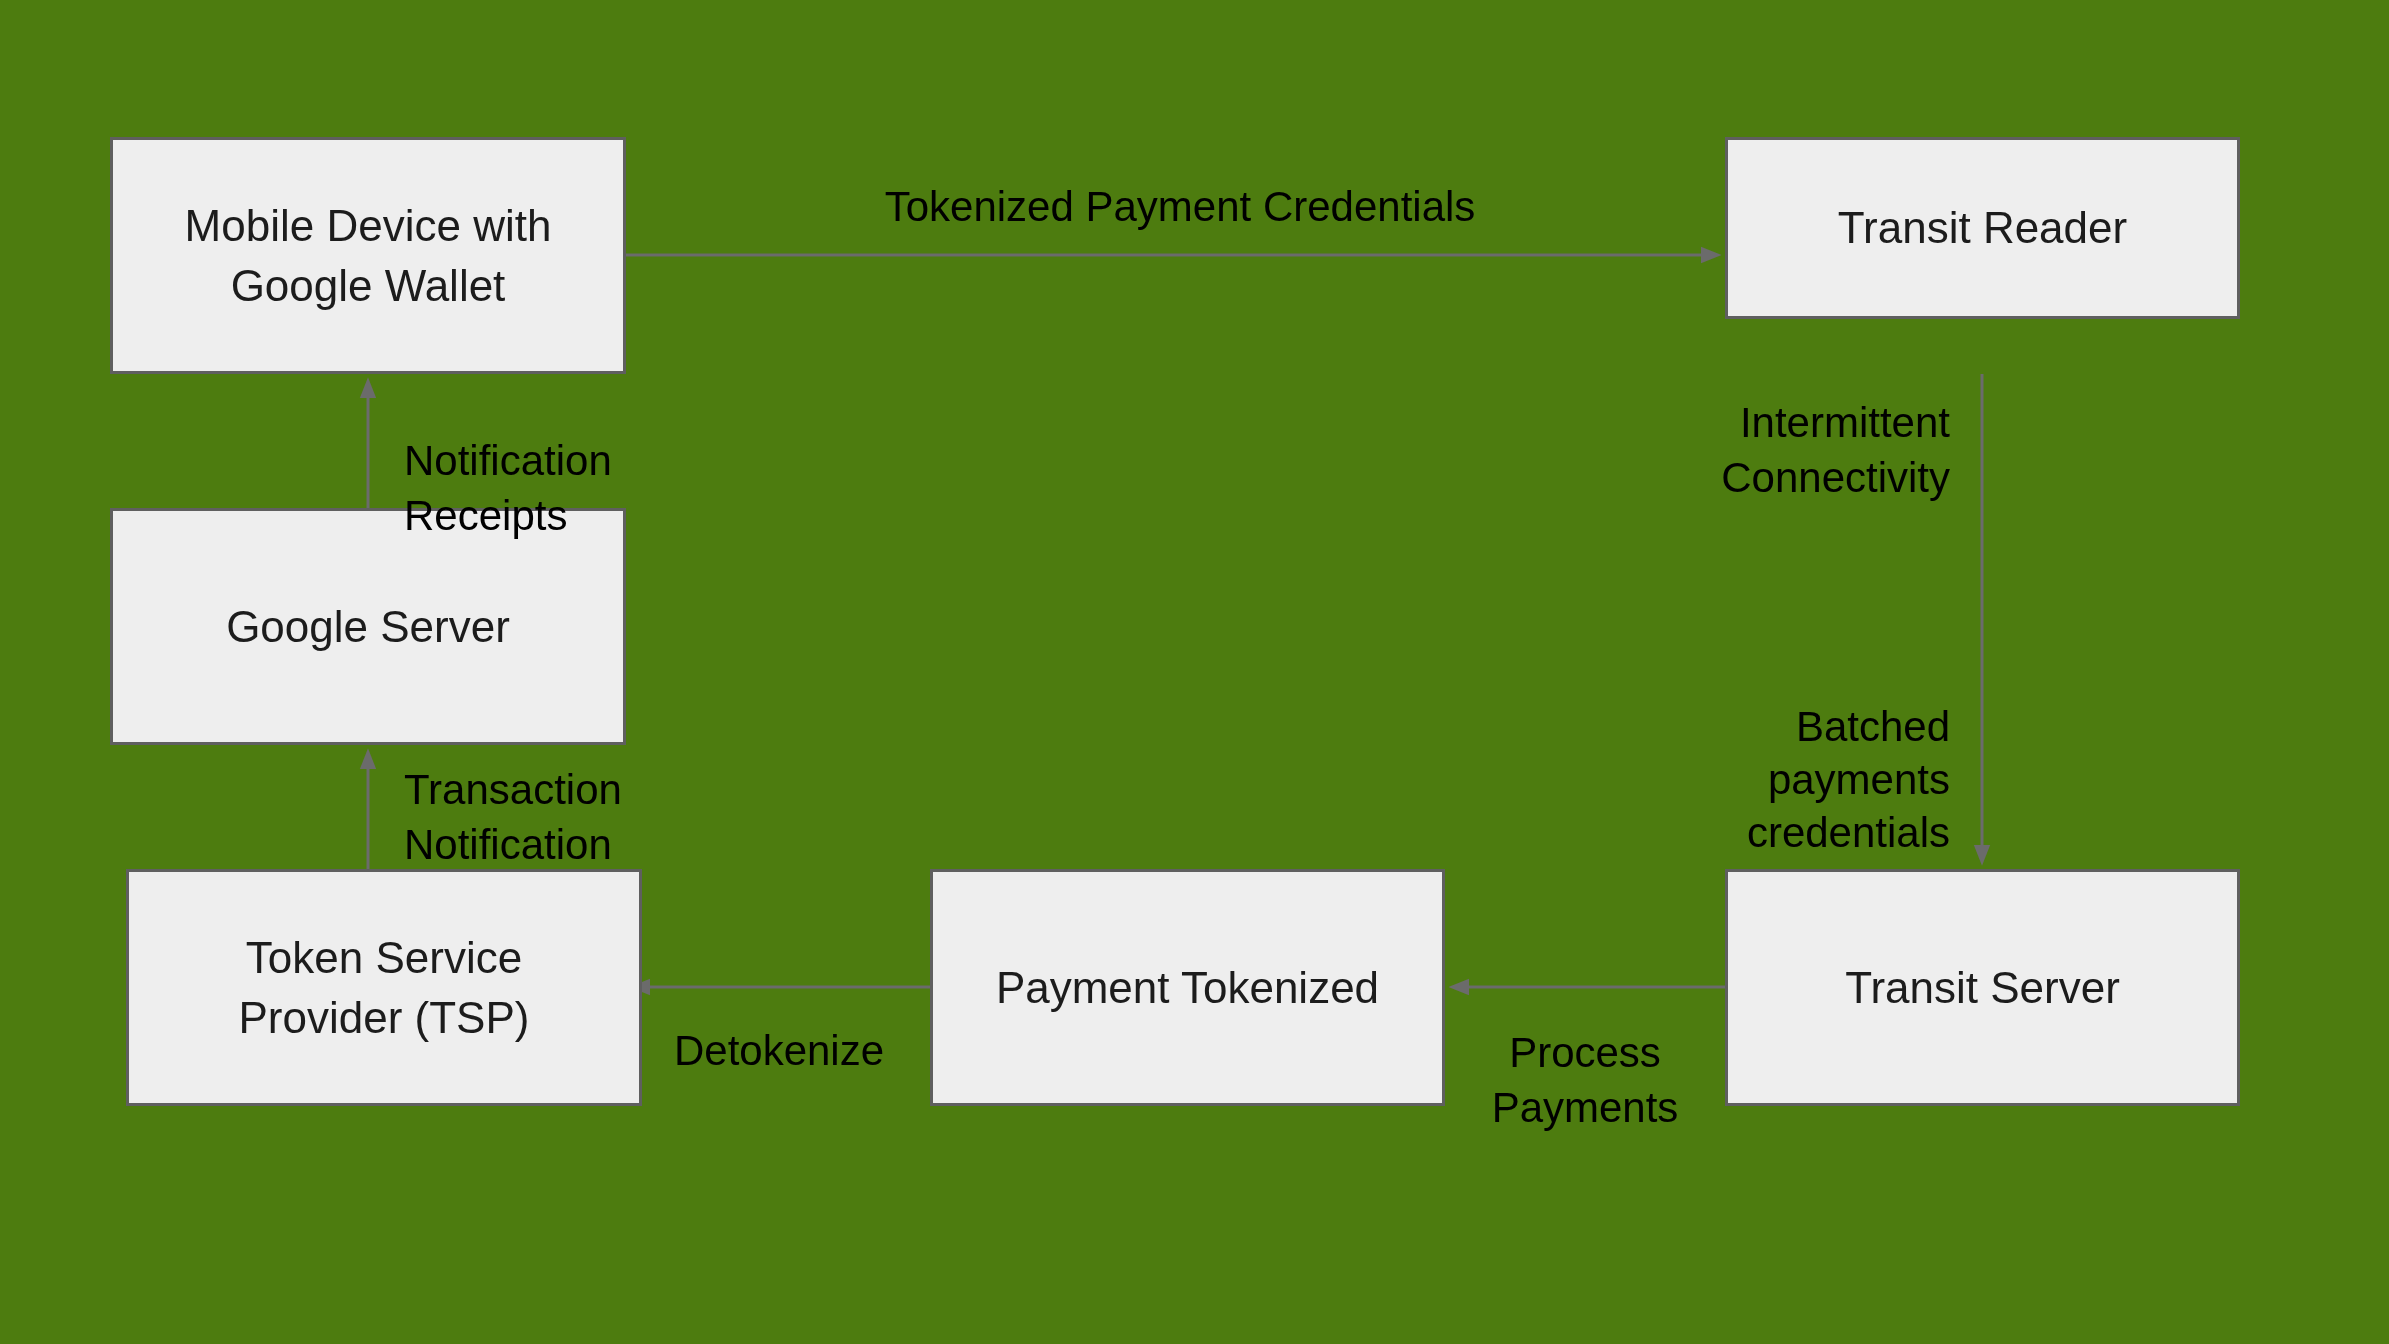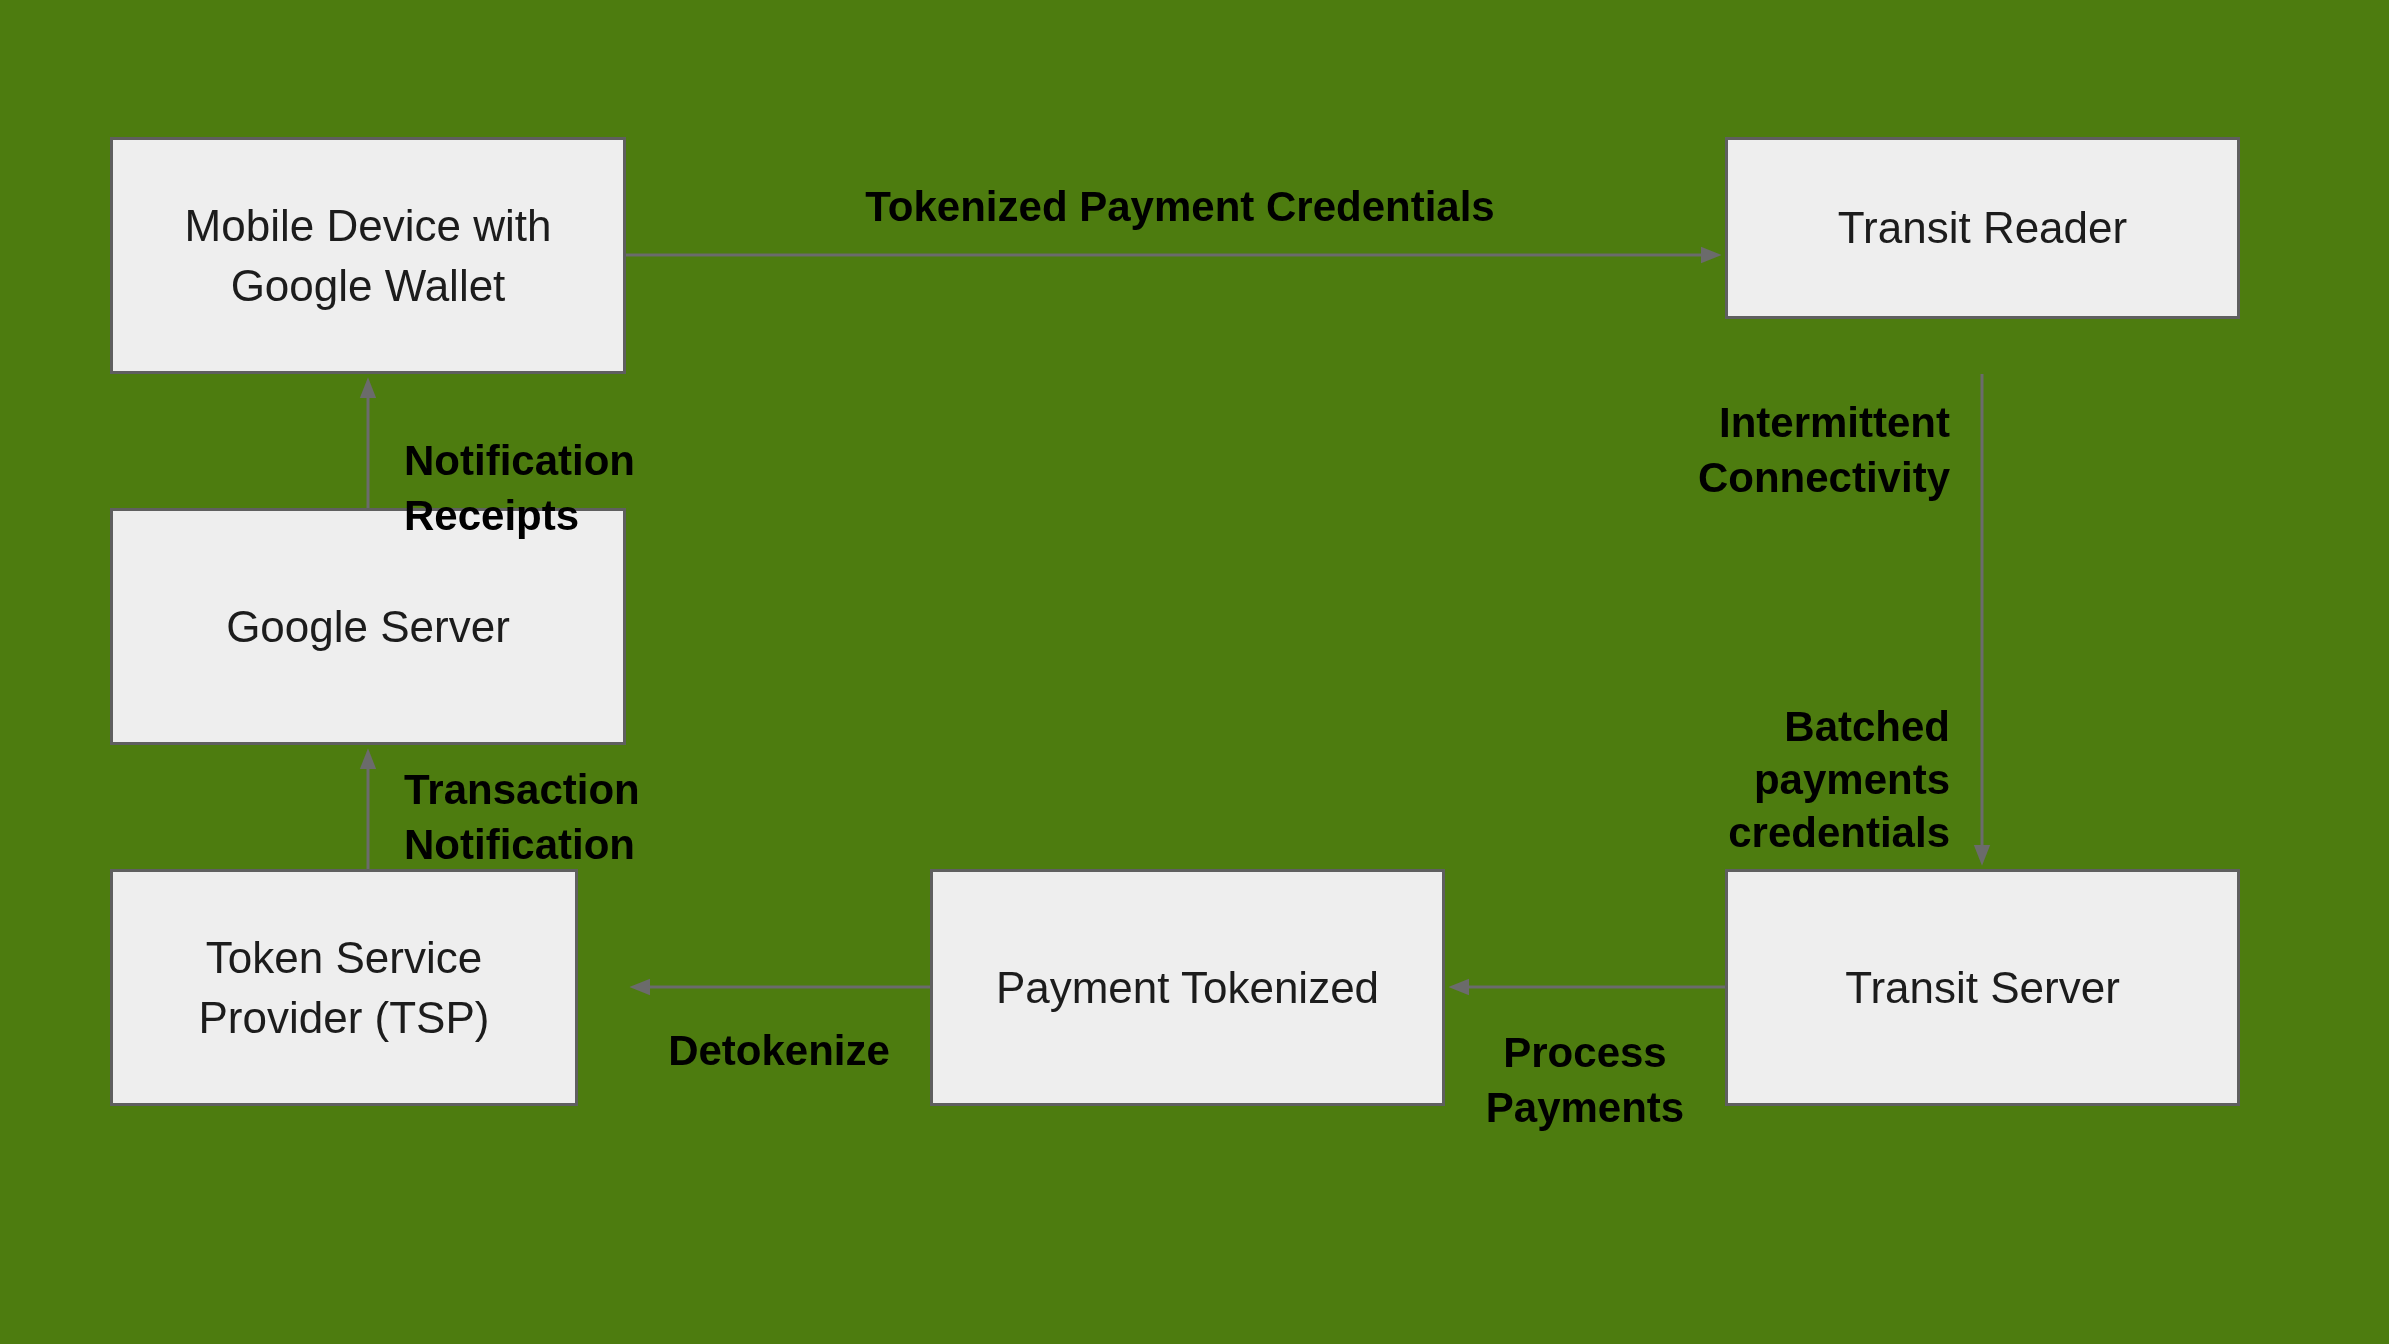--- a/index.html
+++ b/index.html
@@ -35,27 +35,27 @@
     display: block;
     max-width: 430px;
     font-size: 44px;
     line-height: 60px;
     color: #1c1c1c;
     font-weight: 400;
   }
   .node-mobile   { left: 110px;  top: 137px; width: 516px; height: 237px; }
   .node-reader   { left: 1725px; top: 137px; width: 515px; height: 182px; }
   .node-google   { left: 110px;  top: 508px; width: 516px; height: 237px; }
-  .node-tsp      { left: 110px;  top: 869px; width: 468px; height: 237px; }
+  .node-tsp      { left: 126px;  top: 869px; width: 516px; height: 237px; }
   .node-payproc  { left: 930px;  top: 869px; width: 515px; height: 237px; }
   .node-tserver  { left: 1725px; top: 869px; width: 515px; height: 237px; }
 
   .edge-label {
     position: absolute;
-    font-weight: 700;
+    font-weight: 400;
     color: #000000;
     font-size: 42px;
     line-height: 55px;
   }
   .lbl-tokenized {
     left: 740px; top: 179px; width: 880px;
     text-align: center; white-space: nowrap;
   }
   .lbl-notification-receipts {
     left: 404px; top: 393px; width: 260px;

